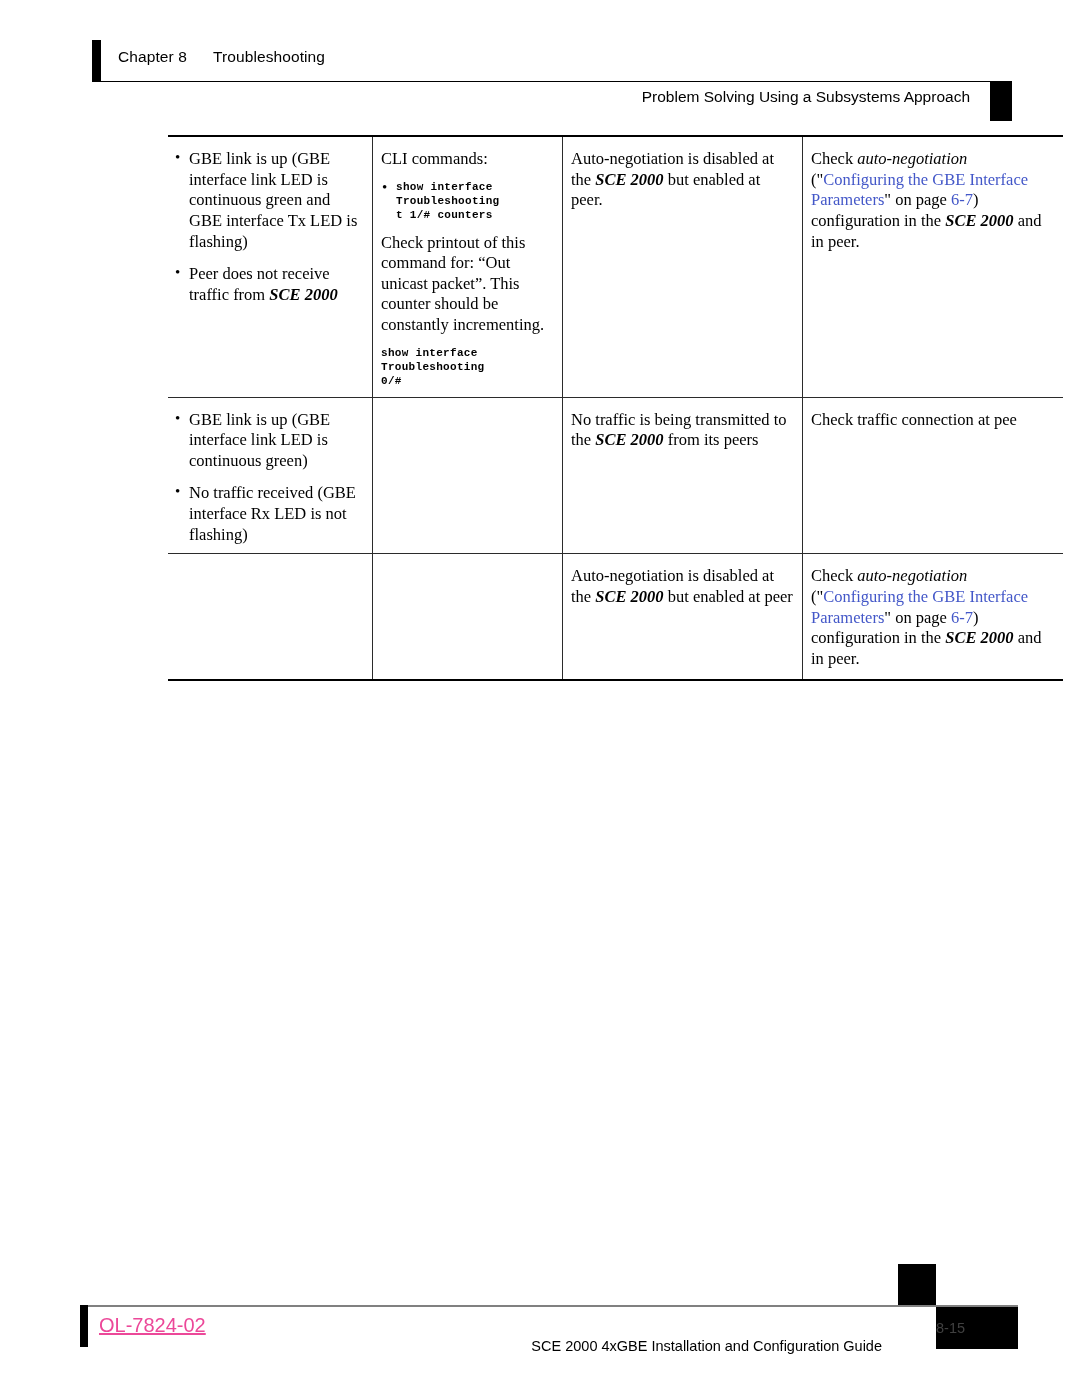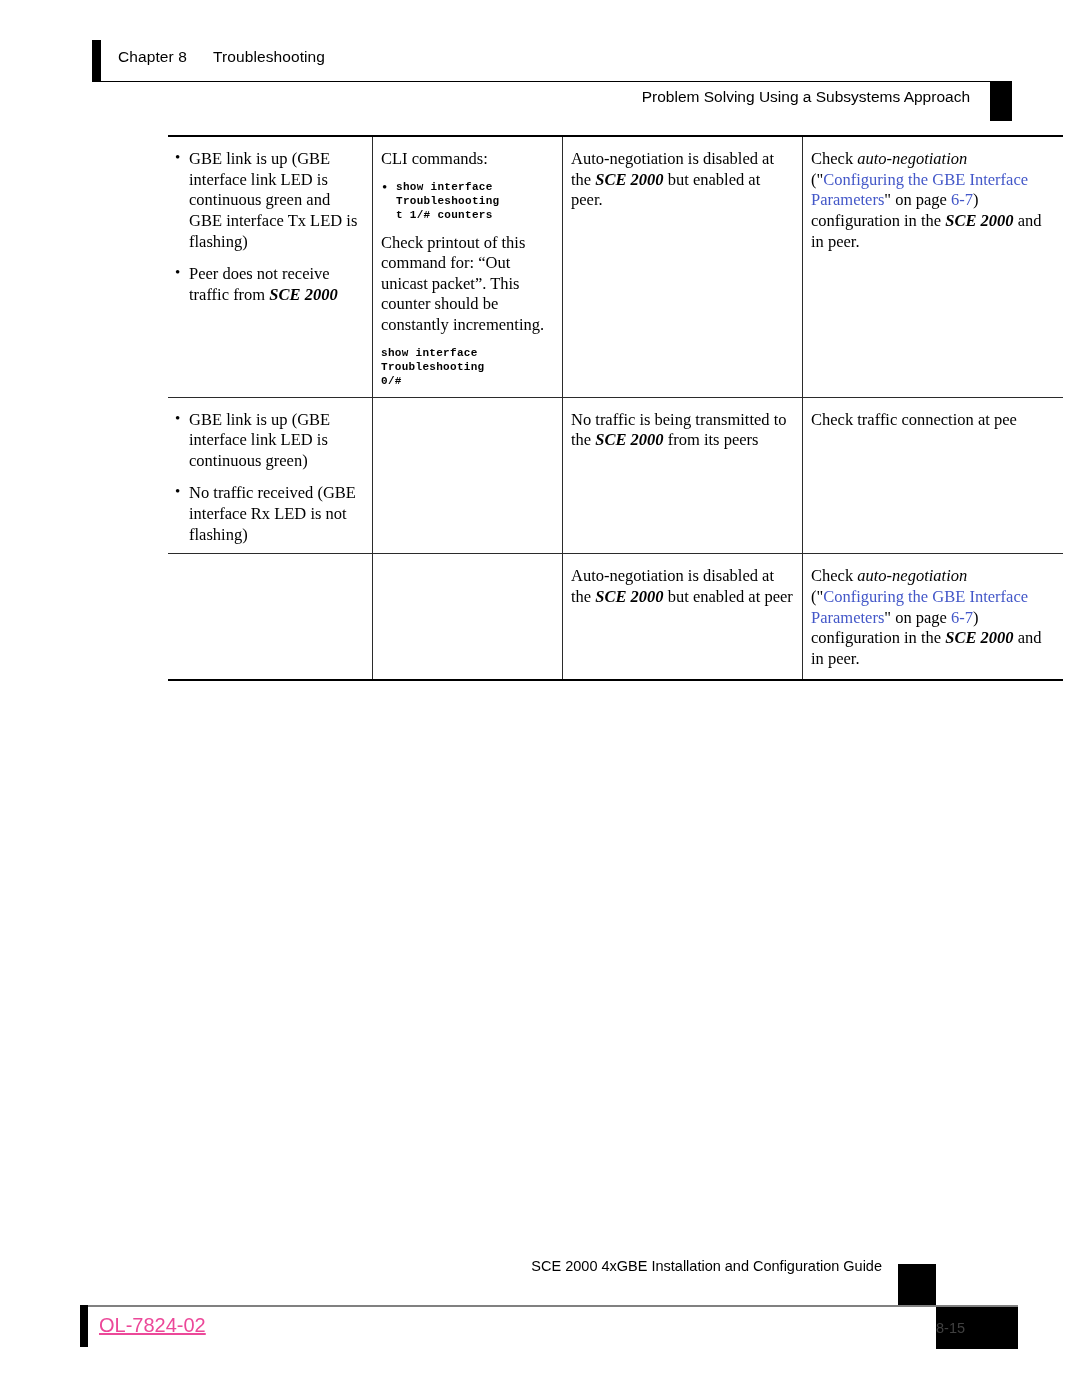--- a/index.html
+++ b/index.html
@@ -163,21 +163,21 @@
   .bi { font-weight: bold; font-style: italic; }
   .it { font-style: italic; }
   .lnk { color: #4357c8; }
 
   .nowrapcell { white-space: nowrap; }
 
   
   .ftr-doc-title {
     position: absolute;
     right: 198px;
-    top: 1258px;
+    top: 1338px;
     font-family: "Liberation Sans", "DejaVu Sans", sans-serif;
     font-size: 14.5px;
     white-space: nowrap;
     color: #000000;
   }
   .ftr-block-top {
     position: absolute;
     left: 898px;
     top: 1264px;
     width: 38px;

